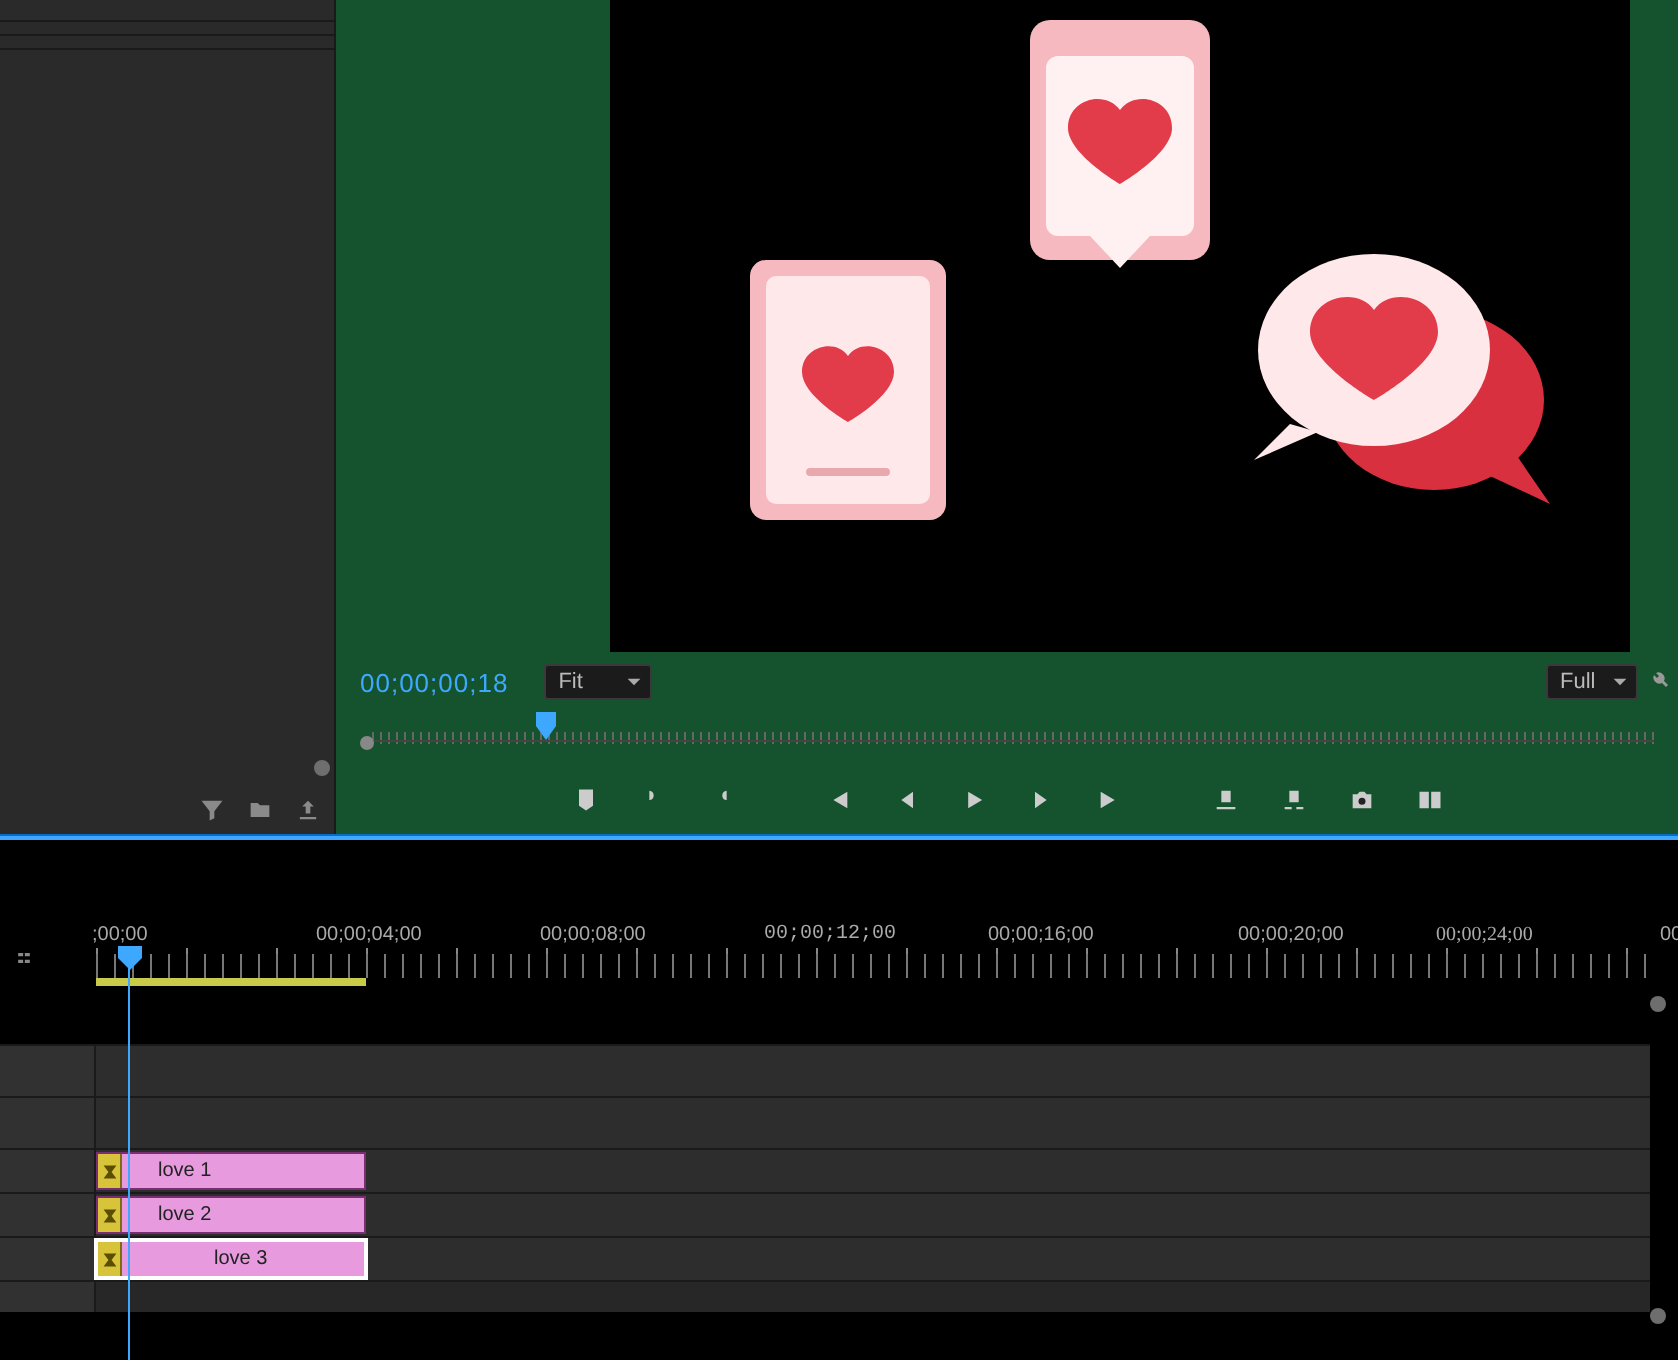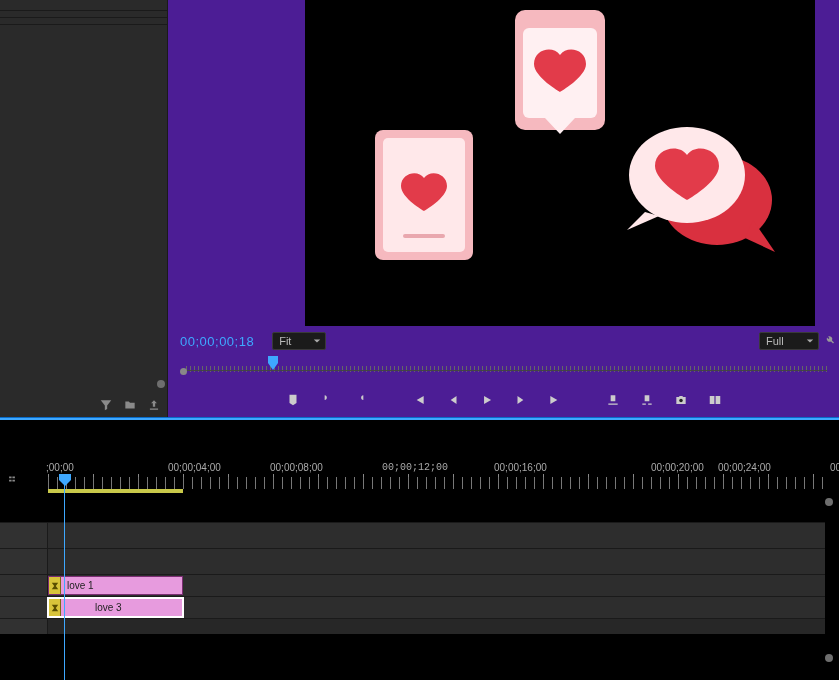--- a/index.html
+++ b/index.html
@@ -45,21 +45,21 @@
     bottom: 6px;
     right: 6px;
     display: flex;
     gap: 10px;
     align-items: center;
   }
   .mini-icon { width: 14px; height: 14px; fill: #8a8a8a; }
 
   .monitor-area {
     flex: 1;
-    background: #4c1d95;
+    background: #14532d;
     position: relative;
     display: flex;
     flex-direction: column;
   }
 
   
   .viewport-wrap {
     position: relative;
     flex: 1;
     display: flex;
@@ -100,21 +100,21 @@
     background:#1b1b1b;
     border:1px solid #3a3a3a;
     border-radius:2px;
     height:18px;
     padding:0 4px 0 6px;
     font-size:11px;
     color:#bbb;
   }
   .select-box .chev { width:8px; height:8px; fill:#aaa; }
   .fit-select { margin-left:18px; width:54px; }
-  .full-select { margin-left:auto; width:60px; margin-right:8px; }
+  .full-select { margin-left:auto; width:46px; margin-right:8px; }
   .wrench { width:12px; height:12px; fill:#999; position:absolute; right:4px; top:4px; }
 
   
   .mini-ruler-row {
     position:absolute;
     top:356px; left:0; right:0;
     height:24px;
     padding:0 12px;
   }
   .mini-ruler {
@@ -223,21 +223,21 @@
     outline-offset:-1px;
     gap:28px;
   }
   .clip .fx {
     width:12px; height:100%;
     background:#d8c43a;
     border-right:1px solid #7a6d14;
     display:flex; align-items:center; justify-content:center;
   }
   .clip .fx svg { width:8px; height:8px; fill:#5a4e00; }
-  .clip .label { padding-left:6px; }
+  .clip .label { padding-left:18px; }
 
   .empty-track-pad { height:28px; }
   .scroll-dot {
     position:absolute; width:8px; height:8px; border-radius:50%; background:#6e6e6e;
   }
 </style>
 </head>
 <body>
 
 <div class="upper">
@@ -394,26 +394,26 @@
 <div class="timeline">
   <div class="tl-toolbar">
     <svg viewBox="0 0 24 24">
         <path d="M5 6h6v4H5zm8 0h6v4h-6zM5 14h6v4H5zm8 0h6v4h-6z"></path>
       </svg>
   </div>
 
   <div class="ruler-area">
     <div id="ruler-labels">
         <span class="ruler-label" style="left: 0px;">;00;00</span>
-        <span class="ruler-label" style="left: 112px; margin-left: 10px;">00;00;04;00</span>
+        <span class="ruler-label" style="left: 112px;">00;00;04;00</span>
         <span class="ruler-label" style="left: 224px;">00;00;08;00</span>
         <span class="ruler-label" style="left: 336px; font-family: Liberation Mono, monospace;">00;00;12;00</span>
         <span class="ruler-label" style="left: 448px;">00;00;16;00</span>
-        <span class="ruler-label" style="left: 576px; padding-left: 29px;">00;00;20;00</span>
-        <span class="ruler-label" style="left: 672px;">00;00;24;00</span>
+        <span class="ruler-label" style="left: 544px; padding-left: 29px;">00;00;20;00</span>
+        <span class="ruler-label" style="left: 672px; font-family: Liberation Serif, serif;">00;00;24;00</span>
         <span class="ruler-label" style="left: 784px;">00</span>
       </div>
     <div class="ruler-ticks-tall"></div>
     <div class="ruler-ticks"></div>
     <div class="work-area" id="workarea" style="left: 0px; width: 135px;"></div>
     <div class="playhead-big" id="playhead-big" style="left: 11px;">
       <svg class="head" viewBox="0 0 12 12">
           <path d="M0 0h12v6L6 12 0 6z"></path>
         </svg>
       <div class="line"></div>
@@ -433,20 +433,31 @@
       <div class="track-header"></div>
     <div class="clip" style="left: 48px; width: 135px;">
           <span class="fx">
             <svg viewBox="0 0 10 10">
               <path d="M1 1h8L6 5l3 4H1l3-4z"></path>
             </svg>
           </span>
           <span class="label">love 1</span>
         </div>
       </div>
+    <div class="track-row video" id="trk1">
+      <div class="track-header"></div>
+    <div class="clip" style="left: 48px; width: 135px;">
+          <span class="fx">
+            <svg viewBox="0 0 10 10">
+              <path d="M1 1h8L6 5l3 4H1l3-4z"></path>
+            </svg>
+          </span>
+          <span class="label">love 2</span>
+        </div>
+      </div>
     <div class="track-row video" id="trk2">
       <div class="track-header"></div>
     <div class="clip selected" style="left: 48px; width: 135px;">
           <span class="fx">
             <svg viewBox="0 0 10 10">
               <path d="M1 1h8L6 5l3 4H1l3-4z"></path>
             </svg>
           </span>
           <span class="label">love 3</span>
         </div>

